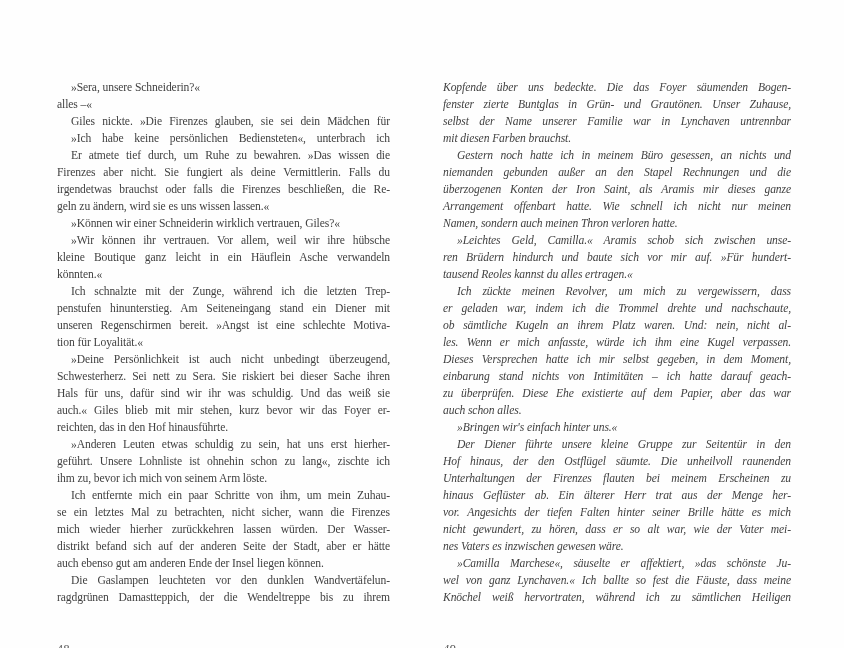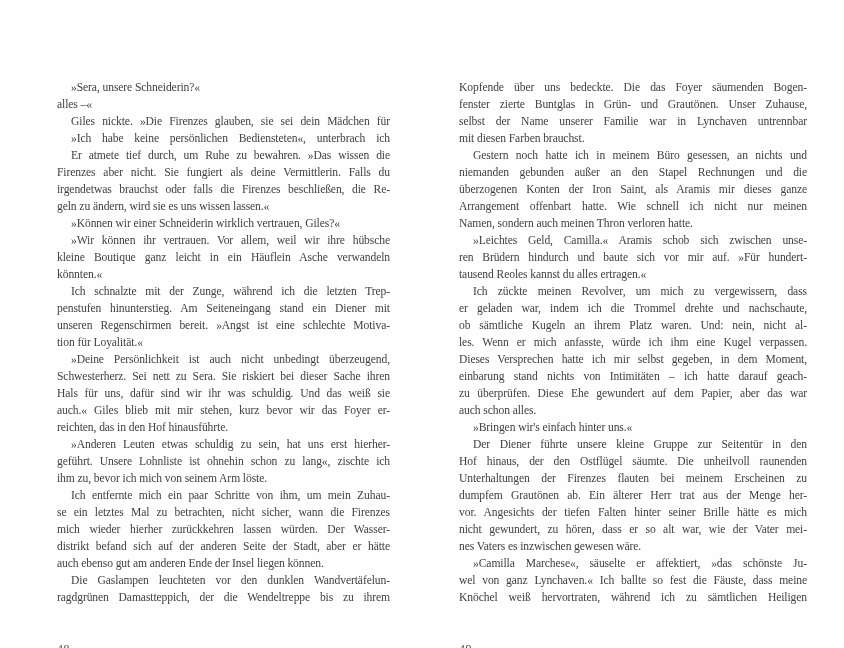--- a/index.html
+++ b/index.html
@@ -13,21 +13,21 @@
     background: #fefefe;
   }
 
   .page {
     position: absolute;
     top: 0;
     height: 524px;
     margin-top: 34px;
   }
   .page-left  { left: 57px;  width: 333px; }
-  .page-right { left: 459px; width: 348px; }
+  .page-right { left: 443px; width: 348px; font-style: italic; }
 
   .page-text {
     position: absolute;
     top: 45px;
     left: 0;
     right: 0;
     color: #414141;
     font-size: 11.6px;
     line-height: 17px;
     letter-spacing: -0.1px;
@@ -109,27 +109,27 @@
         <div class="line para-end">Namen, sondern auch meinen Thron verloren hatte.</div>
         <div class="line indent">»Leichtes Geld, Camilla.« Aramis schob sich zwischen unse-</div>
         <div class="line">ren Brüdern hindurch und baute sich vor mir auf. »Für hundert-</div>
         <div class="line para-end">tausend Reoles kannst du alles ertragen.«</div>
         <div class="line indent">Ich zückte meinen Revolver, um mich zu vergewissern, dass</div>
         <div class="line">er geladen war, indem ich die Trommel drehte und nachschaute,</div>
         <div class="line">ob sämtliche Kugeln an ihrem Platz waren. Und: nein, nicht al-</div>
         <div class="line">les. Wenn er mich anfasste, würde ich ihm eine Kugel verpassen.</div>
         <div class="line">Dieses Versprechen hatte ich mir selbst gegeben, in dem Moment,</div>
         <div class="line">einbarung stand nichts von Intimitäten – ich hatte darauf geach-</div>
-        <div class="line">zu überprüfen. Diese Ehe gewundert auf dem Papier, aber das war</div>
+        <div class="line">zu überprüfen. Diese Ehe existierte auf dem Papier, aber das war</div>
         <div class="line para-end">auch schon alles.</div>
         <div class="line indent para-end">»Bringen wir's einfach hinter uns.«</div>
         <div class="line indent">Der Diener führte unsere kleine Gruppe zur Seitentür in den</div>
         <div class="line">Hof hinaus, der den Ostflügel säumte. Die unheilvoll raunenden</div>
         <div class="line">Unterhaltungen der Firenzes flauten bei meinem Erscheinen zu</div>
-        <div class="line">dumpfem Grautönen ab. Ein älterer Herr trat aus der Menge her-</div>
+        <div class="line">hinaus Geflüster ab. Ein älterer Herr trat aus der Menge her-</div>
         <div class="line">vor. Angesichts der tiefen Falten hinter seiner Brille hätte es mich</div>
         <div class="line">nicht gewundert, zu hören, dass er so alt war, wie der Vater mei-</div>
         <div class="line para-end">nes Vaters es inzwischen gewesen wäre.</div>
         <div class="line indent">»Camilla Marchese«, säuselte er affektiert, »das schönste Ju-</div>
         <div class="line">wel von ganz Lynchaven.« Ich ballte so fest die Fäuste, dass meine</div>
         <div class="line">Knöchel weiß hervortraten, während ich zu sämtlichen Heiligen</div>
       </div>
     <div class="page-number">49</div>
   </div>
 

